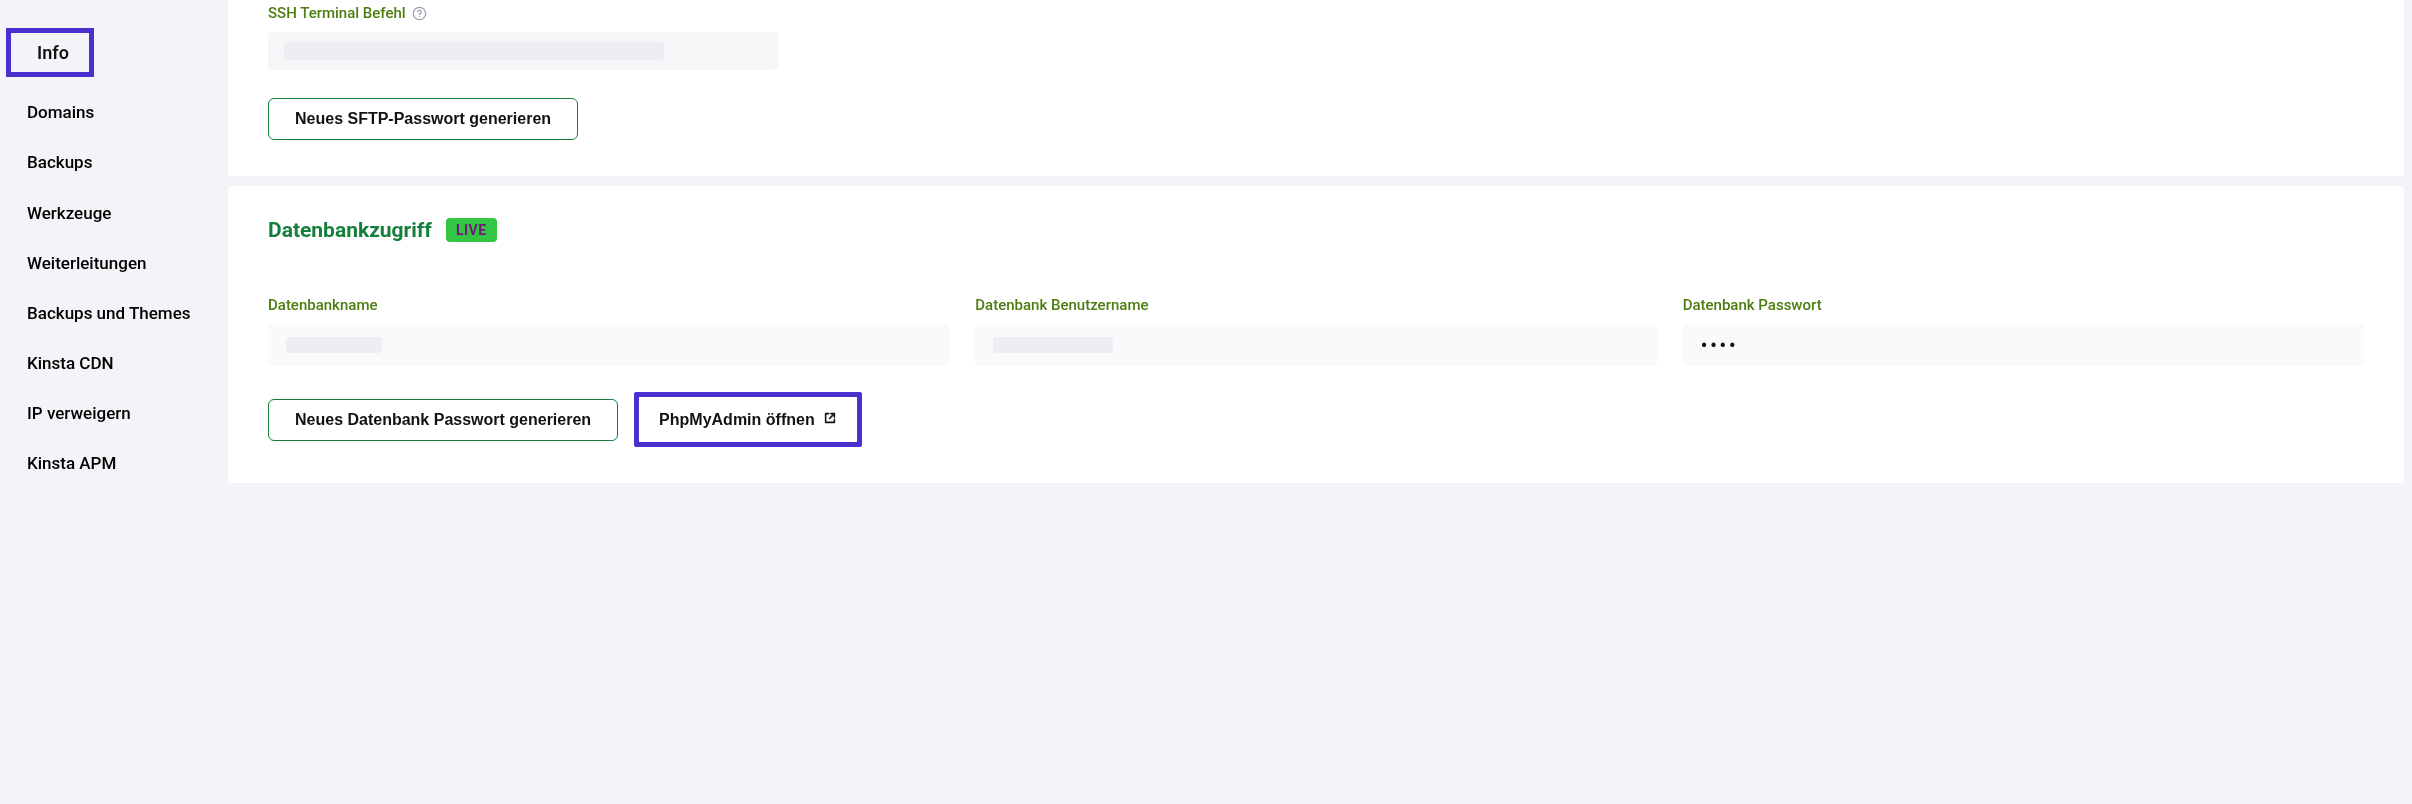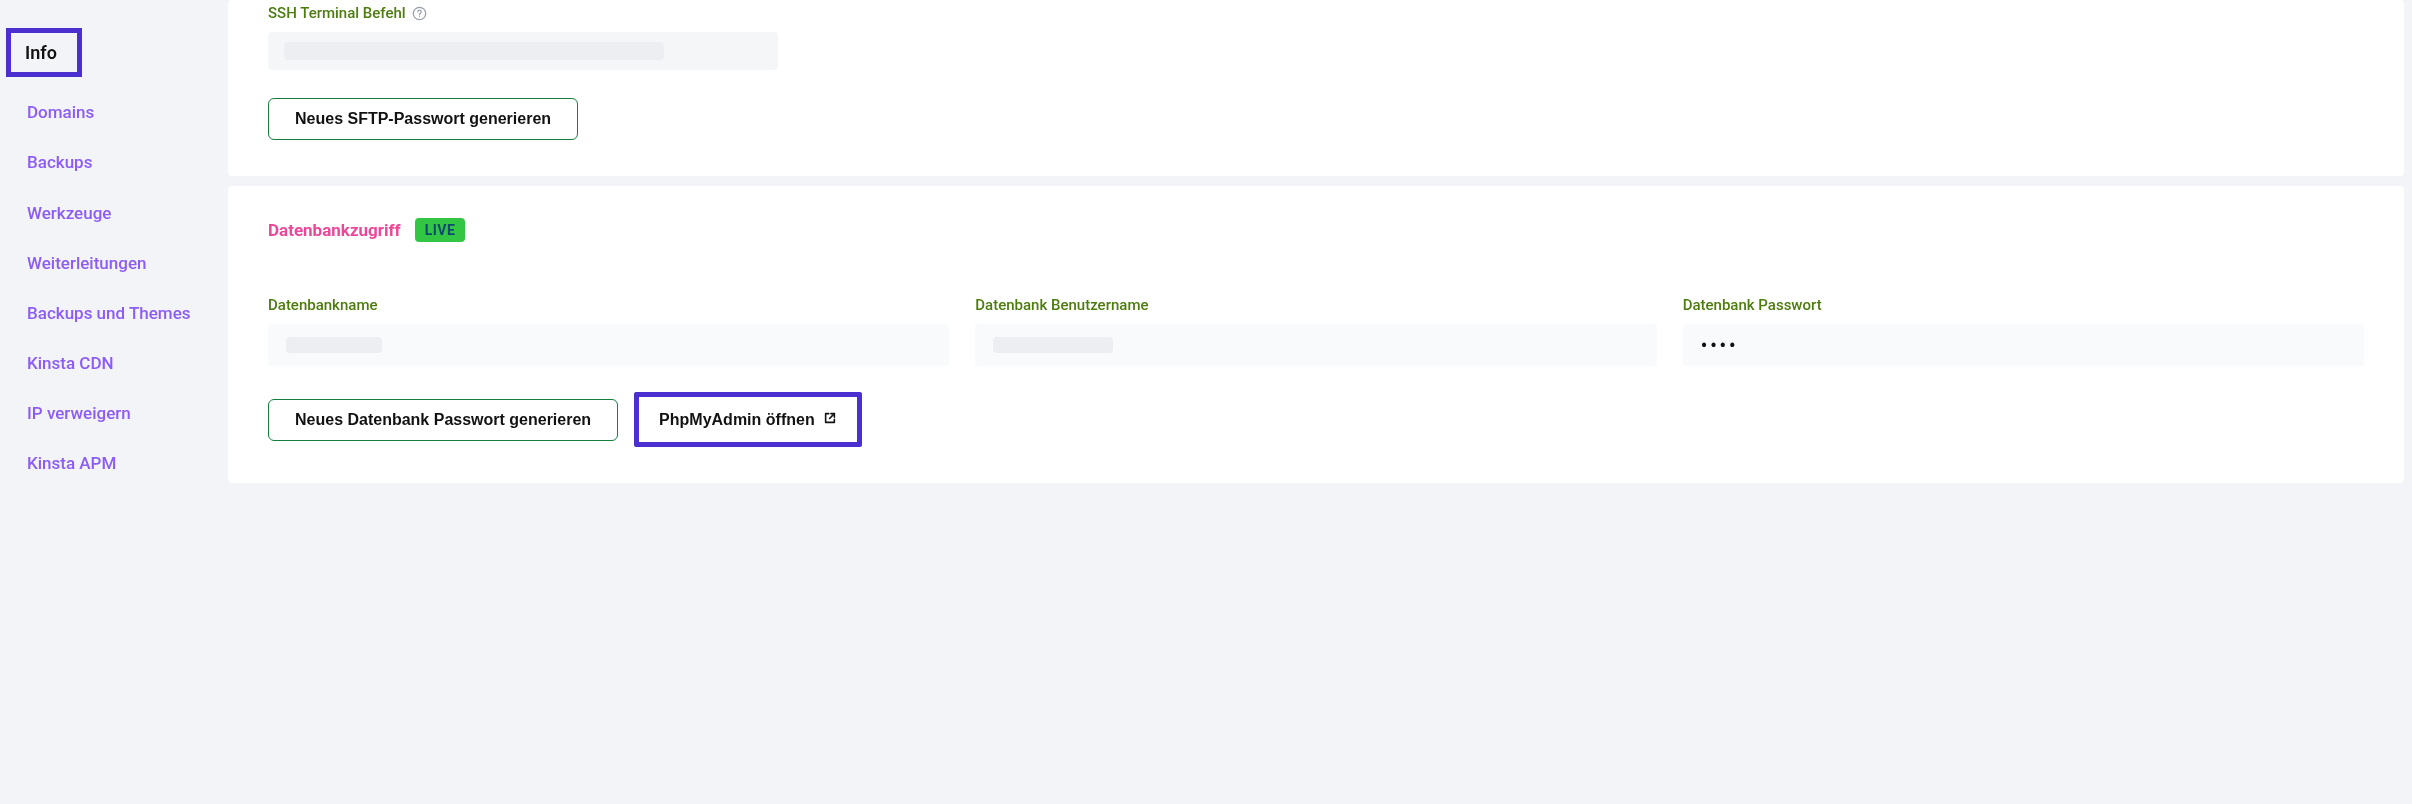--- a/index.html
+++ b/index.html
@@ -21,21 +21,21 @@
   
   .sidebar {
     width: 228px;
     flex-shrink: 0;
     padding-top: 28px;
     background: #f3f4f7;
   }
   .side-item {
     display: block;
     padding: 14px 8px 14px 27px;
-    color: #8b5cf6;
+    color: #000000;
     font-size: 17px;
     font-weight: 500;
     cursor: pointer;
     line-height: 1.3;
   }
   .side-item.active {
     color: #121212;
     font-weight: 600;
   }
   .highlight-box {
@@ -43,20 +43,21 @@
     display: inline-block;
     margin-left: 6px;
     padding: 8px 20px 8px 14px;
     margin-bottom: 10px;
   }
   .highlight-box .side-item {
     padding: 0;
     color: #121212;
     font-weight: 600;
     font-size: 18px;
+    margin-left: 12px;
   }
 
   
   .main {
     flex: 1;
     padding-top: 0;
     padding-right: 8px;
   }
 
   .card {
@@ -120,27 +121,27 @@
   }
   .btn svg { width: 14px; height: 14px; }
 
   .section-title-row {
     display: flex;
     align-items: center;
     gap: 14px;
     margin-bottom: 30px;
   }
   .section-title {
-    font-size: 17px;
+    font-size: 21px;
     font-weight: 700;
-    color: #ec4899;
+    color: #15803d;
   }
   .badge {
     background: #33c544;
-    color: #0c4a6e;
+    color: #701a75;
     font-weight: 700;
     font-size: 14px;
     letter-spacing: 0.5px;
     padding: 4px 10px;
     border-radius: 4px;
   }
 
   .db-grid {
     display: flex;
     gap: 26px;

